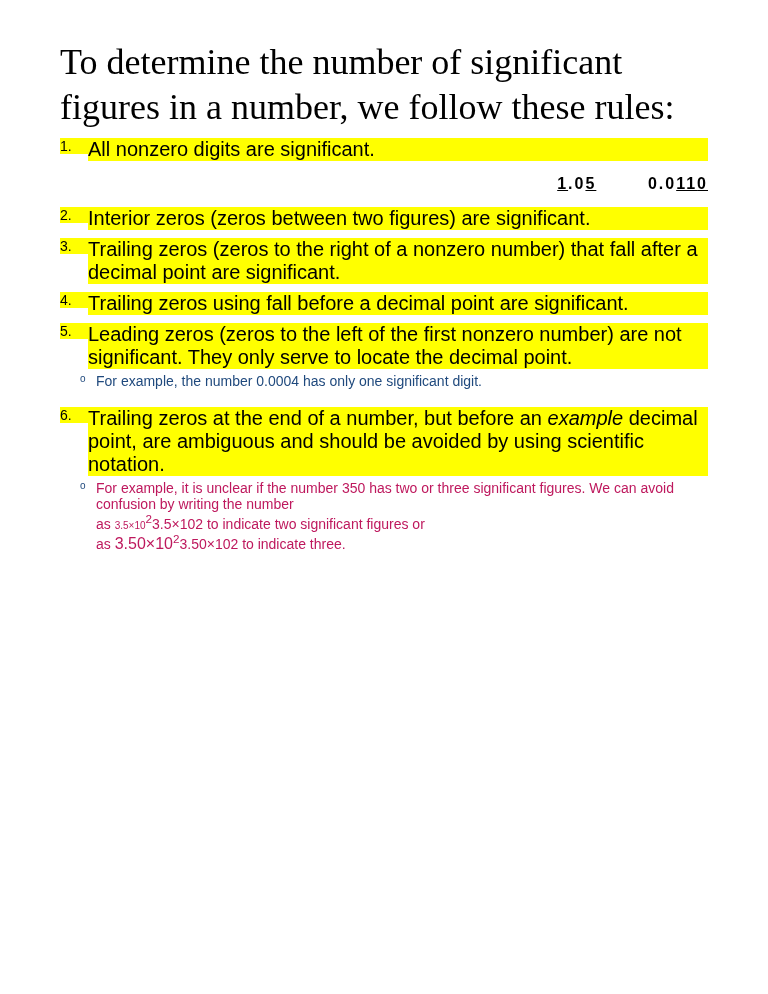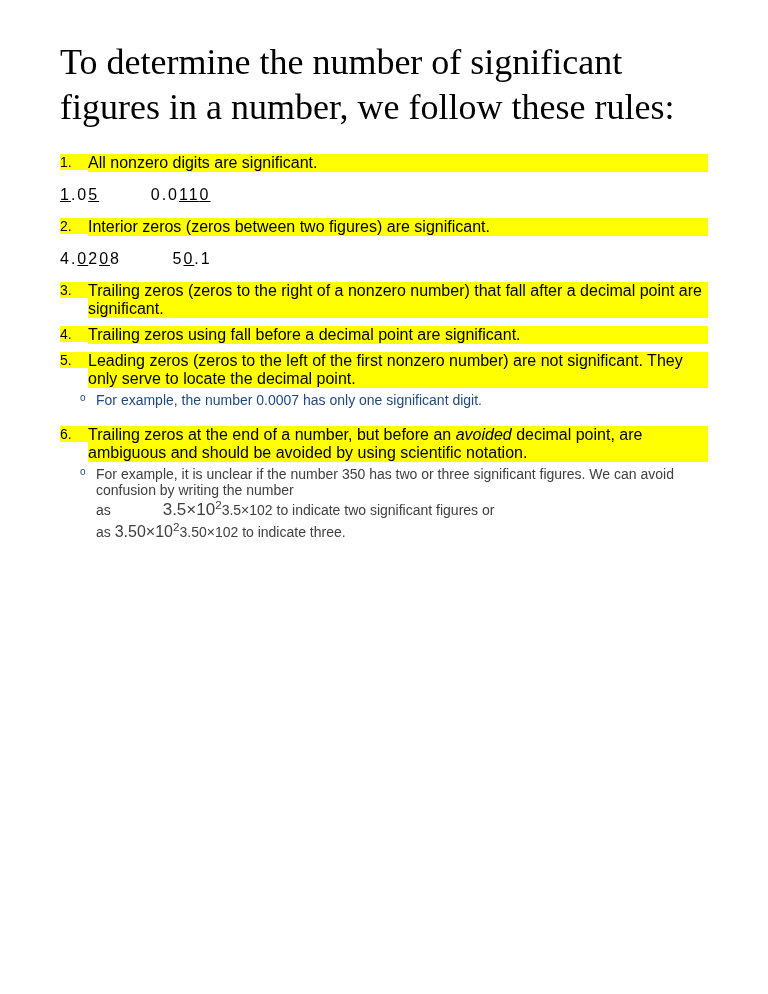--- a/index.html
+++ b/index.html
@@ -12,48 +12,48 @@
       font-family: Georgia, 'Times New Roman', serif;
       color: #000000;
       width: 768px;
       min-height: 994px;
       padding: 40px 60px 40px 60px;
     }
     .page-title {
       font-size: 36px;
       font-weight: normal;
       line-height: 1.25;
-      margin-bottom: 24px;
+      margin-bottom: 8px;
       font-family: Georgia, serif;
     }
     .highlight {
       background-color: #ffff00;
     }
     .example-line {
-      text-align: left;
+      text-align: right;
       margin: 14px 0 14px 0;
       font-size: 16px;
-      font-weight: normal;
+      font-weight: bold;
       font-family: Arial, sans-serif;
       letter-spacing: 2px;
     }
     .rule-row {
       display: flex;
       align-items: flex-start;
       margin-bottom: 4px;
     }
     .rule-num-col {
       min-width: 28px;
       font-family: Arial, sans-serif;
       font-size: 14px;
       flex-shrink: 0;
     }
     .rule-text-col {
       font-family: Arial, sans-serif;
-      font-size: 16px;
+      font-size: 20px;
       flex: 1;
     }
     .sub-list {
       list-style: none;
       padding-left: 20px;
       margin-top: 4px;
     }
     .sub-item {
       position: relative;
       padding-left: 16px;
@@ -97,29 +97,20 @@
         0.0<span style="text-decoration:underline;">11</span><span style="text-decoration:underline;">0</span>
       </span>
     </div>
   </div>
 
   <div class="rule-wrap">
     <div class="rule-row">
       <span class="rule-num-col highlight">2.</span>
       <span class="rule-text-col highlight">Interior zeros (zeros between two figures) are significant.</span>
     </div>
-    <div class="example-line">
-      <span>
-        4.<span style="text-decoration:underline;">0</span>2<span style="text-decoration:underline;">0</span>8
-      </span>
-      &nbsp;&nbsp;&nbsp;&nbsp;&nbsp;&nbsp;
-      <span>
-        5<span style="text-decoration:underline;">0</span>.1
-      </span>
-    </div>
   </div>
 
   <div class="rule-wrap">
     <div class="rule-row">
       <span class="rule-num-col highlight">3.</span>
       <span class="rule-text-col highlight">Trailing zeros (zeros to the right of a nonzero number) that fall after a decimal point are significant.</span>
     </div>
   </div>
 
   <div class="rule-wrap">
@@ -129,36 +120,36 @@
     </div>
   </div>
 
   <div class="rule-wrap">
     <div class="rule-row">
       <span class="rule-num-col highlight">5.</span>
       <span class="rule-text-col highlight">Leading zeros (zeros to the left of the first nonzero number) are not significant. They only serve to locate the decimal point.</span>
     </div>
     <ul class="sub-list">
       <li class="sub-item" style="color:#1f497d;">
-        For example, the number 0.0007 has only one significant digit.
+        For example, the number 0.0004 has only one significant digit.
       </li>
     </ul>
   </div>
 
   <div style="margin-top: 18px;"></div>
 
   <div class="rule-wrap">
     <div class="rule-row">
       <span class="rule-num-col highlight">6.</span>
       <span class="rule-text-col highlight">
-        Trailing zeros at the end of a number, but before an <span class="italic">avoided</span> decimal point, are ambiguous and should be avoided by using scientific notation.
+        Trailing zeros at the end of a number, but before an <span class="italic">example</span> decimal point, are ambiguous and should be avoided by using scientific notation.
       </span>
     </div>
     <ul class="sub-list">
-      <li class="sub-item" style="color:#404040;">
+      <li class="sub-item" style="color:#be185d;">
         For example, it is unclear if the number 350 has two or three significant figures. We can avoid confusion by writing the number<br>
-        as <span style="font-size:17px;margin-left:48px;">3.5×10</span><sup>2</sup>3.5×102 to indicate two significant figures or<br>
+        as <span style="font-size:10px;">3.5×10</span><sup>2</sup>3.5×102 to indicate two significant figures or<br>
         as <span style="font-size:16px;">3.50×10</span><sup>2</sup>3.50×102 to indicate three.
       </li>
     </ul>
   </div>
 
 </div>
 
 </body></html>

